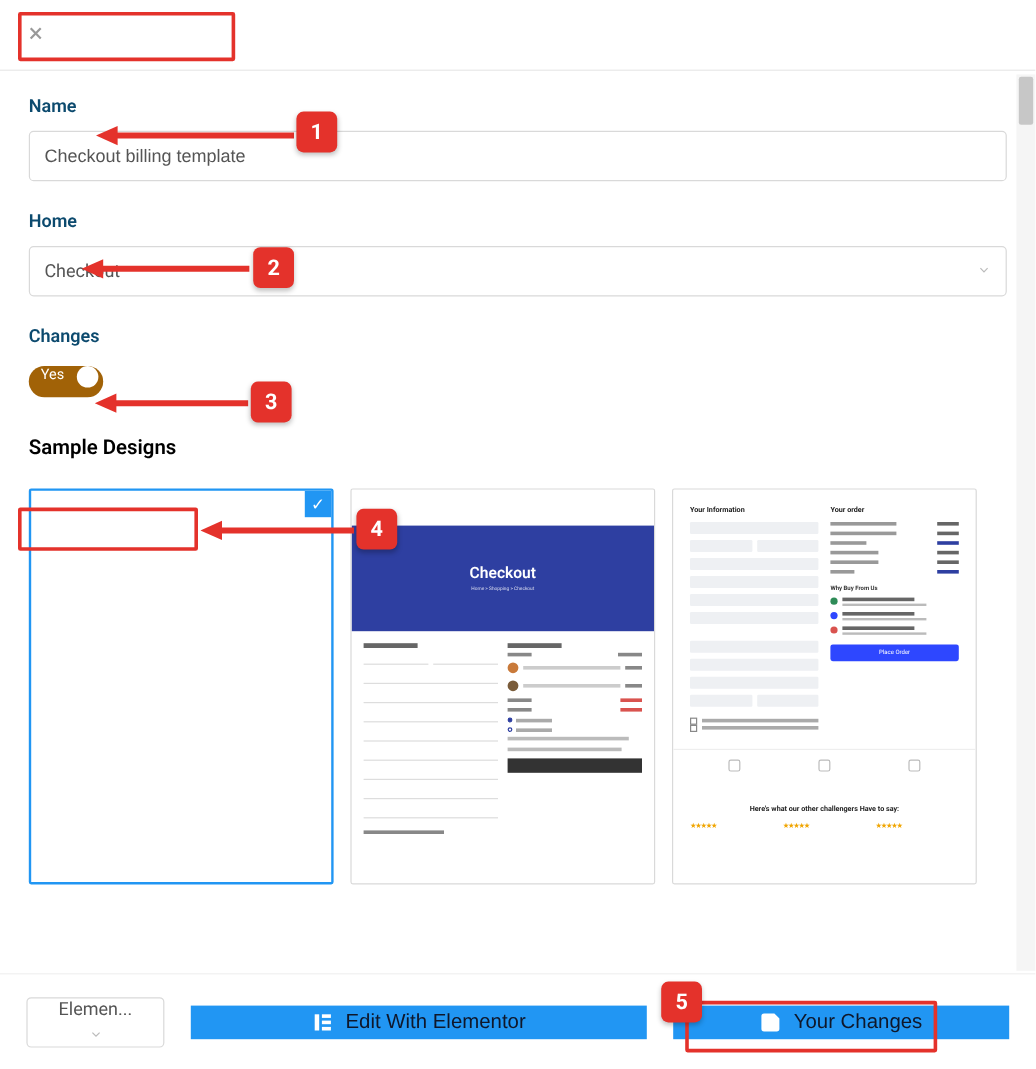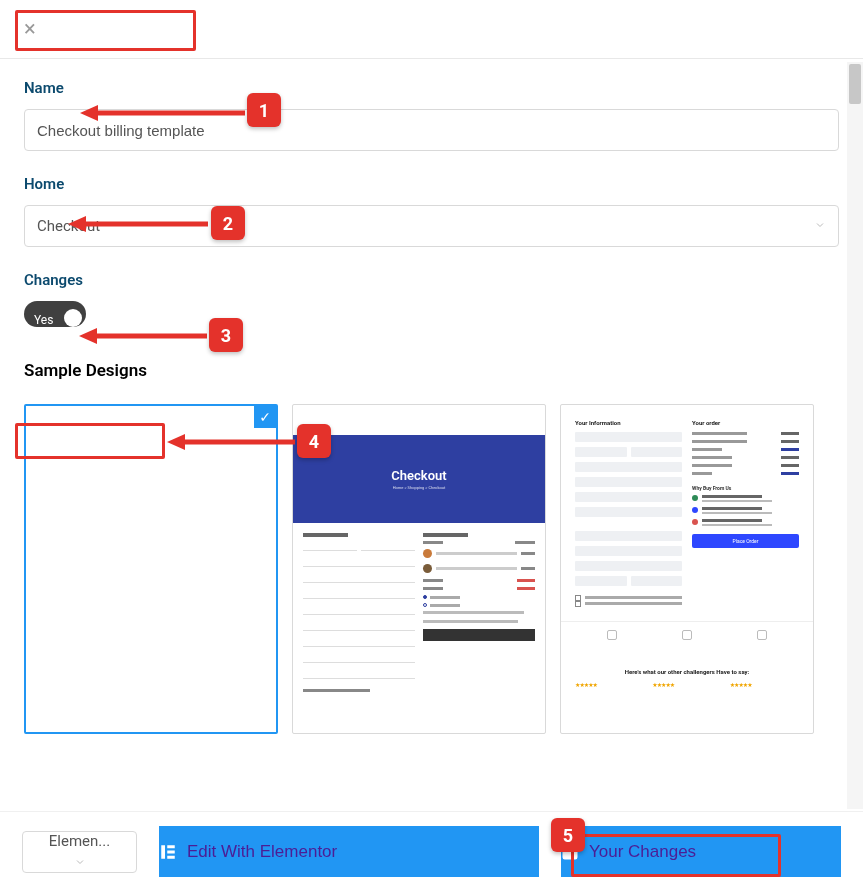--- a/index.html
+++ b/index.html
@@ -63,22 +63,22 @@
     font-size: 15px;
     color: #555;
     display: flex;
     align-items: center;
     justify-content: space-between;
     cursor: pointer;
   }
   .select-caret { color: #bbb; }
   .toggle {
     display: inline-flex;
-    align-items: flex-end;
-    background: #404040;
+    align-items: flex-start;
+    background: #a16207;
     border-radius: 14px;
     height: 26px;
     padding: 0 4px 0 10px;
     cursor: pointer;
     min-width: 62px;
     justify-content: space-between;
   }
   .toggle-text {
     color: #fff;
     font-size: 12px;
@@ -219,28 +219,29 @@
     padding: 0 10px;
     font-size: 15px;
     color: #555;
     cursor: pointer;
     white-space: nowrap;
     overflow: hidden;
     flex-direction: column;
   }
   .footer-select span:first-child { overflow:hidden; text-overflow: ellipsis; flex: 1; }
   .btn {
-    height: 51px;
+    height: 28px;
     border: none;
     display: flex;
     align-items: center;
+    justify-content: center;
     gap: 10px;
     font-size: 17px;
     cursor: pointer;
-    color: #4c1d95;
+    color: #0f172a;
   }
   .btn-edit {
     flex: 1;
     background: #2196f3;
   }
   .btn-save {
     width: 280px;
     background: #2196f3;
   }
   .icon-svg { width: 18px; height: 18px; fill: #fff; }

